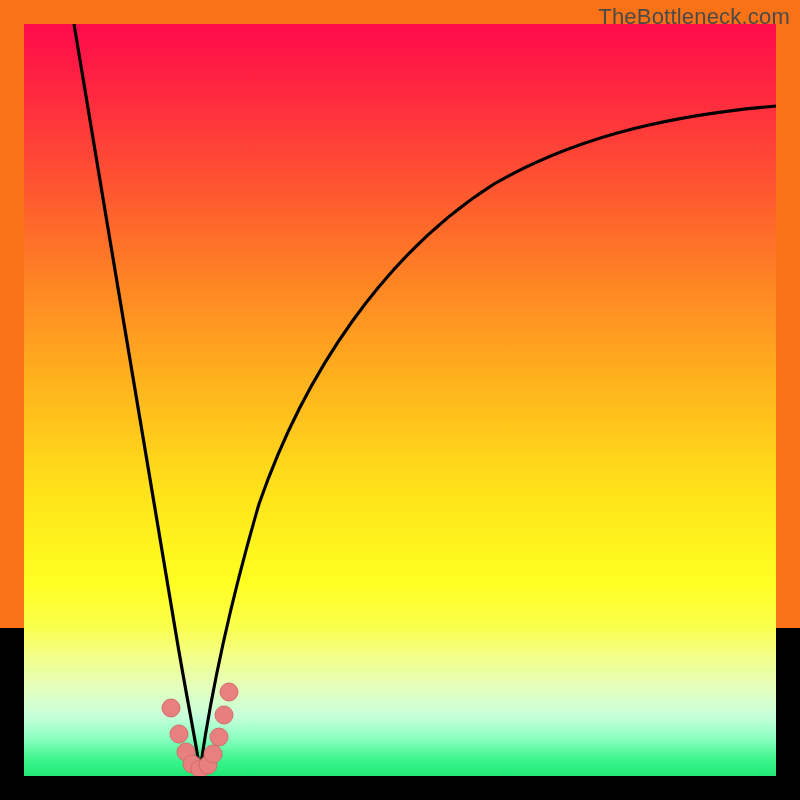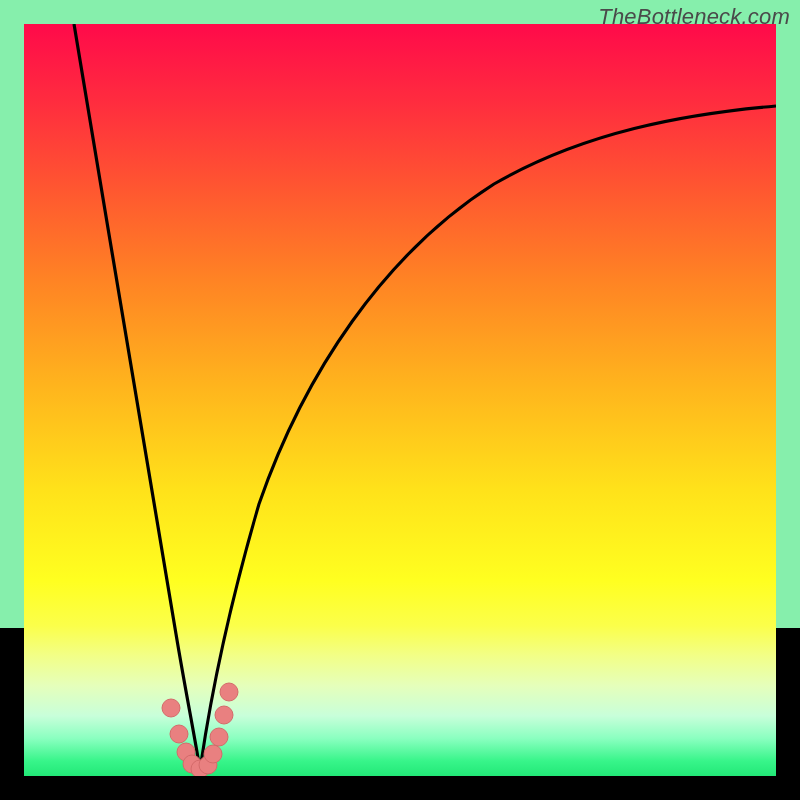--- a/index.html
+++ b/index.html
@@ -10,22 +10,21 @@
     overflow: hidden;
     background: #000;
     font-family: Arial, Helvetica, sans-serif;
   }
   .frame {
     position: absolute;
     top: 0;
     left: 0;
     width: 800px;
     height: 628px;
-    background: #86efac;
-    font-style: italic;
+    background: #f97316;
   }
   .plot-area {
     position: absolute;
     top: 24px;
     left: 24px;
     width: 752px;
     height: 752px;
     overflow: hidden;
   }
   .gradient {

